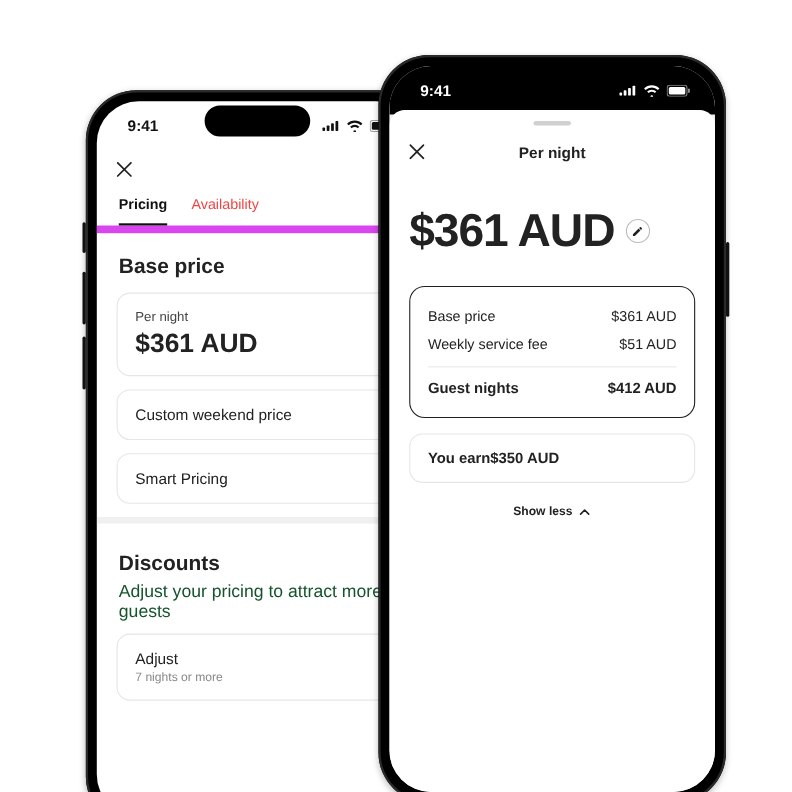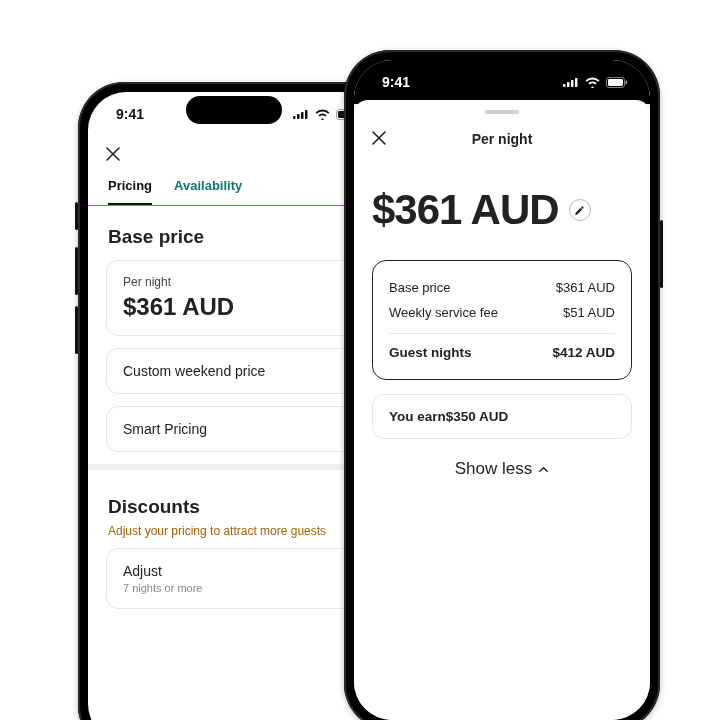--- a/index.html
+++ b/index.html
@@ -115,29 +115,29 @@
     text-align: center;
     font-size: 14px;
     font-weight: 600;
     pointer-events: none;
   }
 
   .tabs {
     display: flex;
     gap: 22px;
     padding: 6px 20px 0;
-    border-bottom: 1px solid #d946ef;
+    border-bottom: 7px solid #d946ef;
     font-size: 13px;
   }
   .tab {
     padding-bottom: 10px;
-    color: #0f766e;
+    color: #ef4444;
     cursor: pointer;
     border-bottom: 2px solid transparent;
-    font-weight: 700;
+    font-weight: 400;
   }
   .tab.active {
     color: #111;
     font-weight: 600;
     border-bottom-color: #111;
   }
 
   .section-title {
     font-size: 19px;
     font-weight: 700;
@@ -152,21 +152,21 @@
     background: #fff;
     cursor: pointer;
   }
   .card-label-sm { font-size: 12px; color: #444; margin-bottom: 4px; }
   .card-price-lg { font-size: 24px; font-weight: 700; }
   .card-line { font-size: 14px; color: #222; }
 
   .thick-divider { height: 6px; background: #f0f0f0; margin: 10px 0 6px; }
 
   .discounts-sub {
-    font-size: 12px; color: #a16207;
+    font-size: 16px; color: #14532d;
     padding: 0 20px 10px;
     margin-top: -6px;
   }
 
   .weekly-sub { font-size: 11px; color: #888; margin-top: 3px; }
 
   
   .big-price-row {
     display: flex;
     align-items: center;
@@ -208,24 +208,25 @@
     display: flex;
     font-size: 13.5px;
     font-weight: 600;
   }
 
   .showless {
     display: flex;
     align-items: center;
     justify-content: center;
     gap: 6px;
-    font-size: 17px;
+    font-size: 11px;
     color: #222;
     cursor: pointer;
     padding: 4px 0 20px;
+    font-weight: bold;
   }
   .showless svg { width: 11px; height: 11px; }
 
 </style>
 </head>
 <body>
 
 <div class="phone phone-left">
   <span class="side-btn sb1"></span>
   <span class="side-btn sb2"></span>

